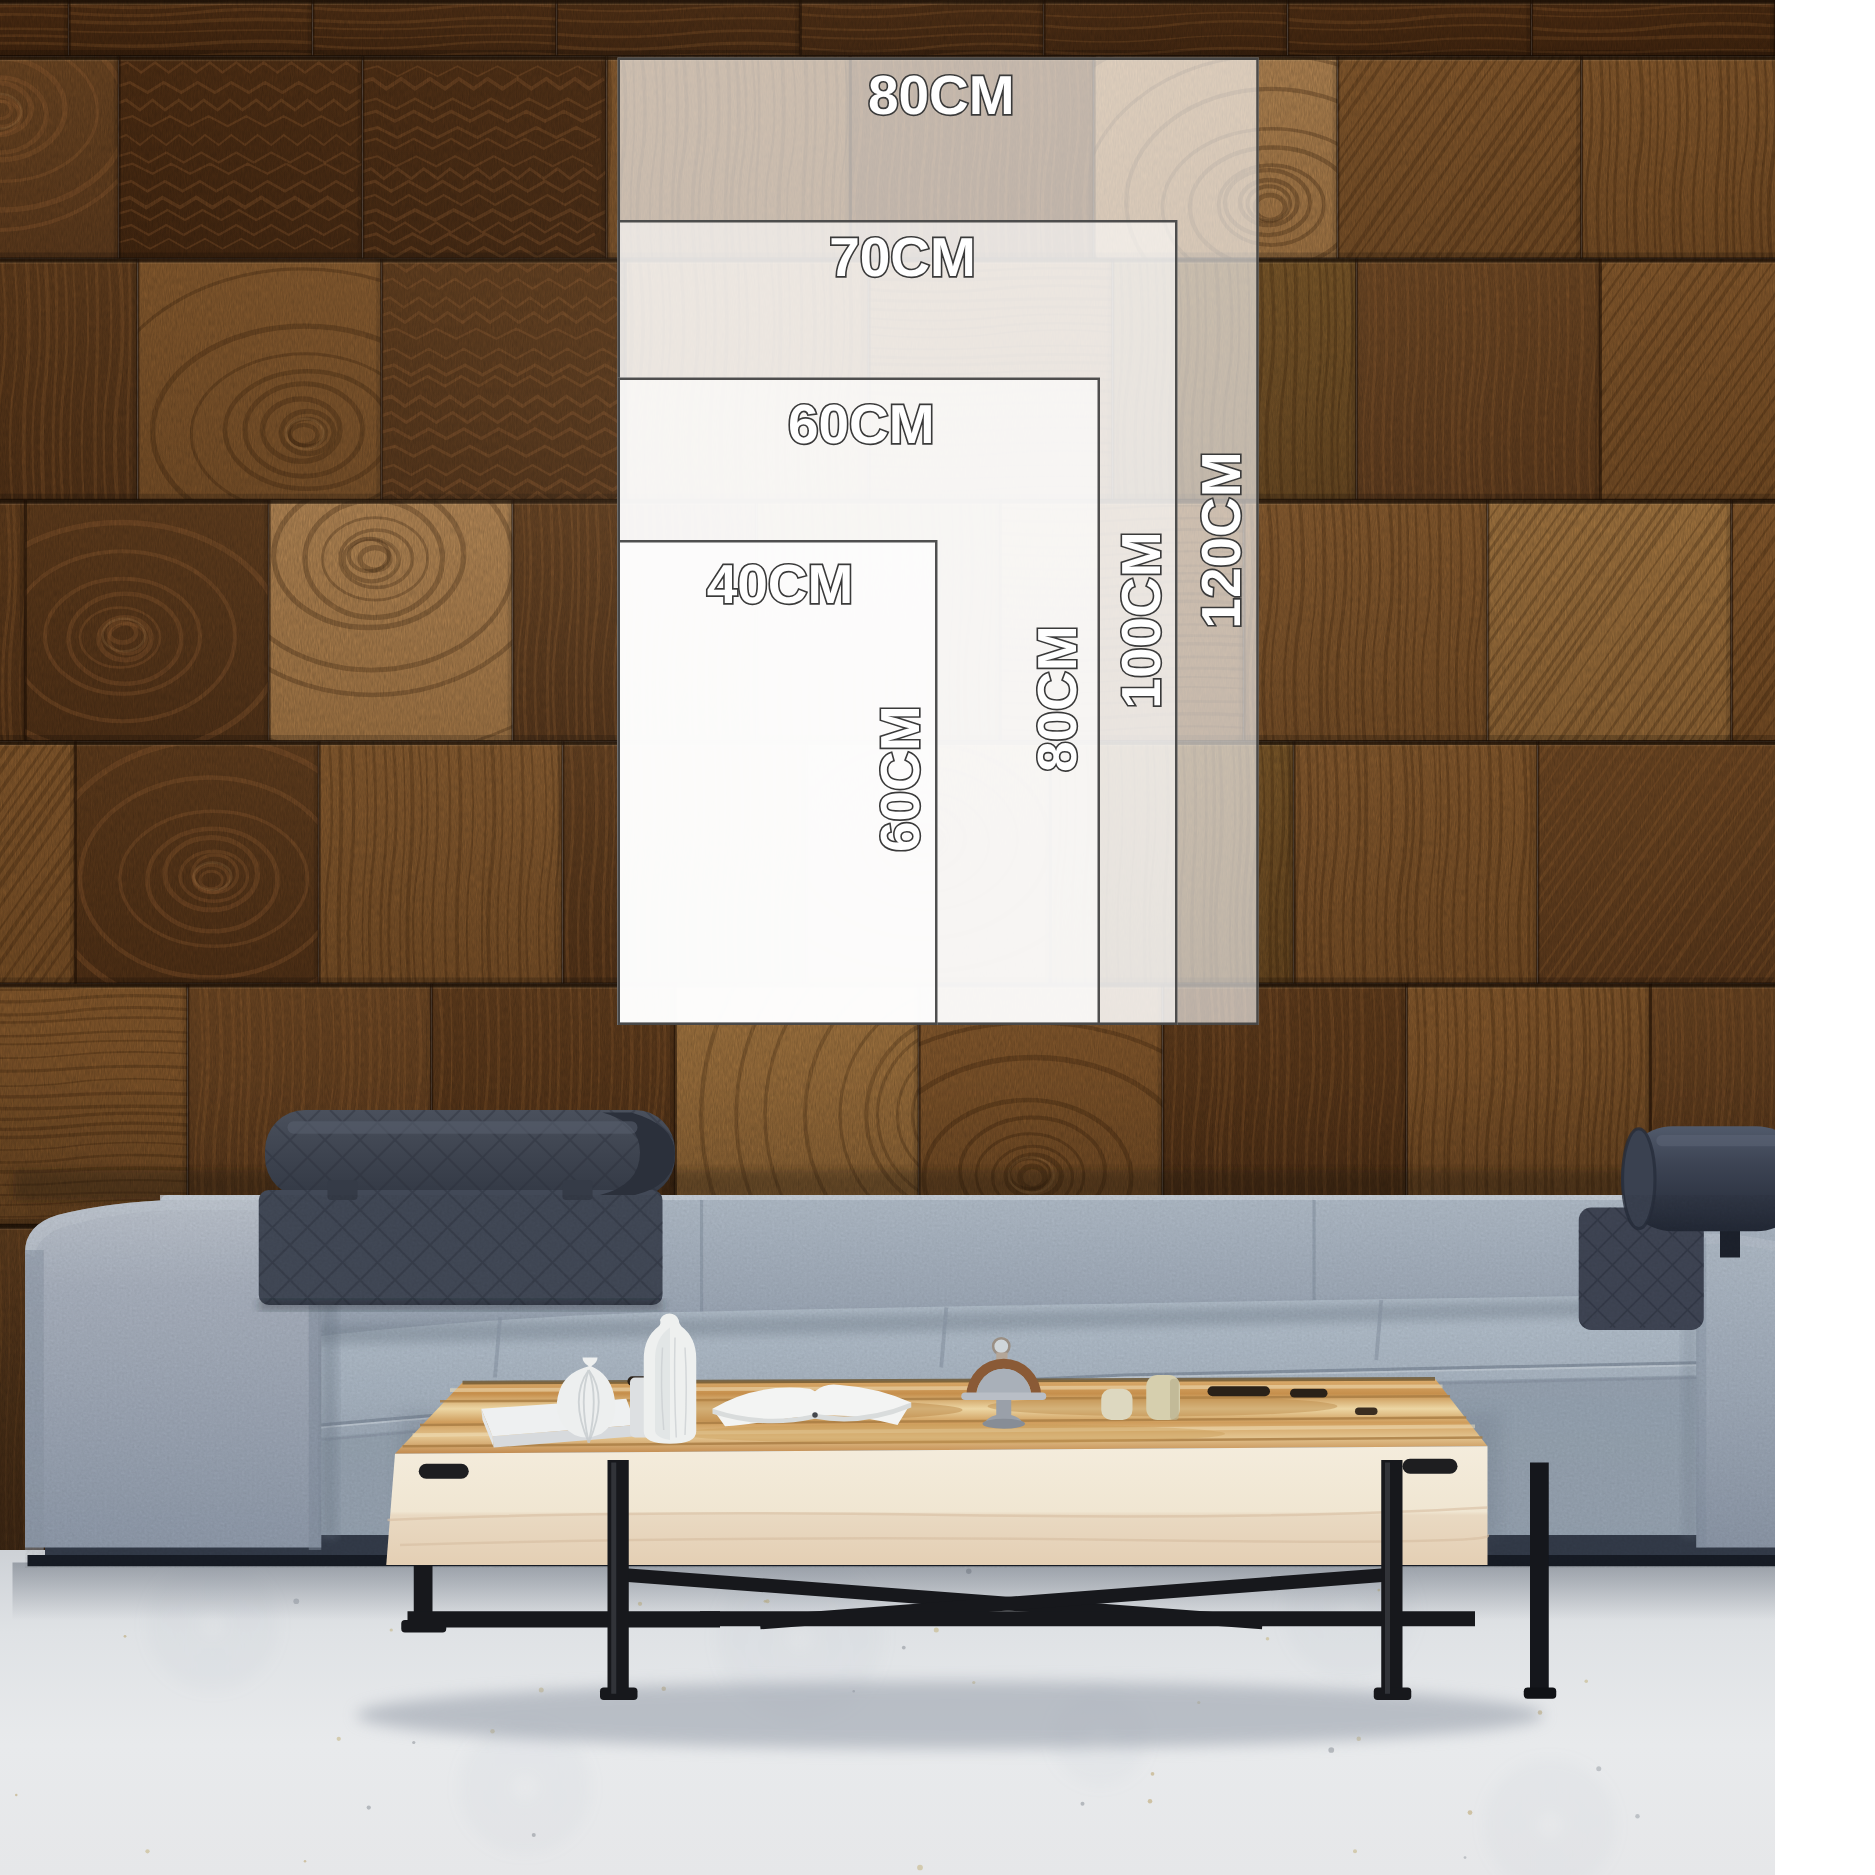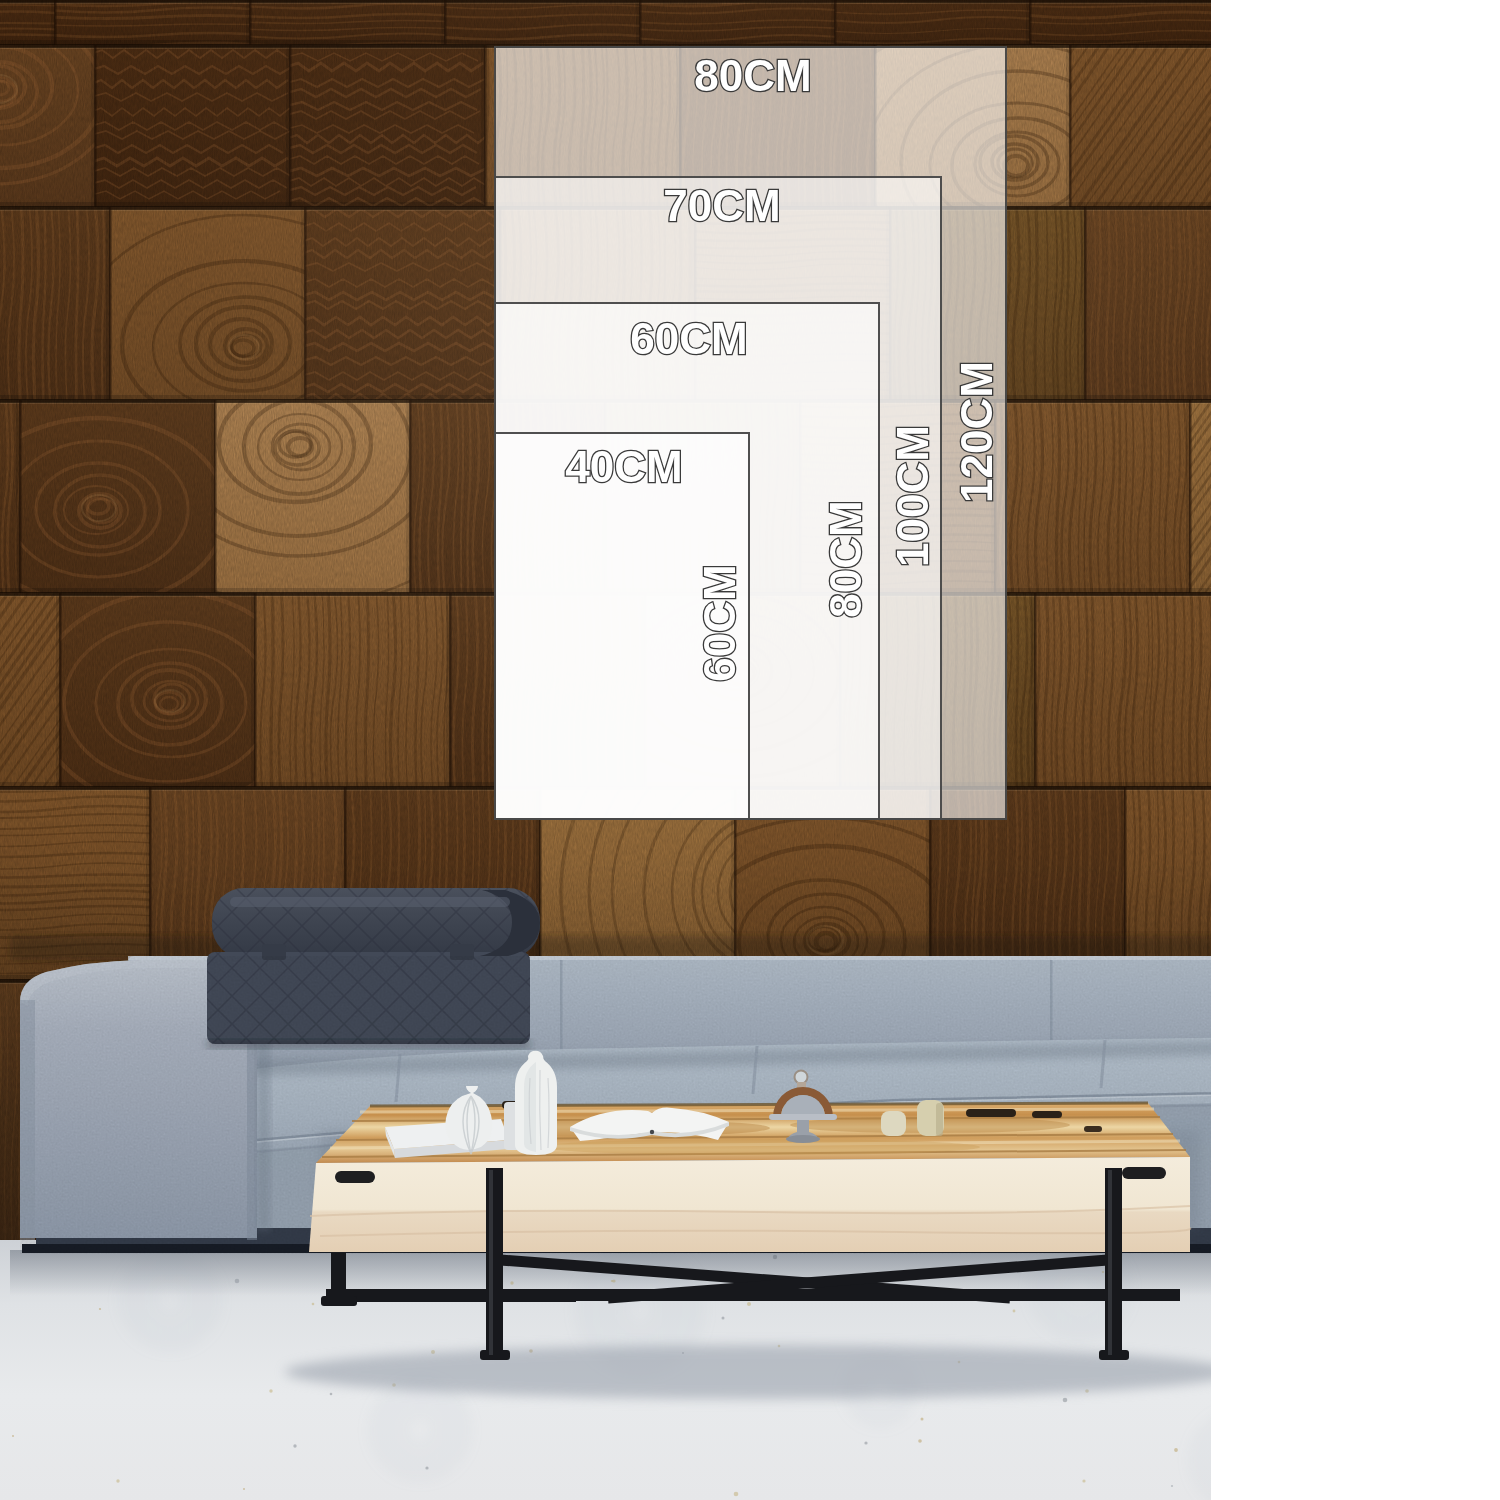--- a/index.html
+++ b/index.html
@@ -1,15 +1,15 @@
 <!DOCTYPE html>
 <html><head><meta charset="utf-8">
 <style>
  html,body{margin:0;padding:0;}
- #scene{position:relative;width:1211px;height:1500px;overflow:hidden;background:#e8eaec;
+ #scene{position:relative;width:1420px;height:1500px;overflow:hidden;background:#e8eaec;
         font-family:"Liberation Sans",sans-serif;}
 </style></head>
 <body>
 <div id="scene">
 <svg width="1500" height="1250" viewBox="0 0 1500 1250" style="position:absolute;left:0;top:0">
       <defs>
         <linearGradient id="gL" x1="0" y1="0" x2="0" y2="1">
           <stop offset="0" stop-color="#b08351"></stop>
           <stop offset="1" stop-color="#9c7040"></stop>
         </linearGradient>

